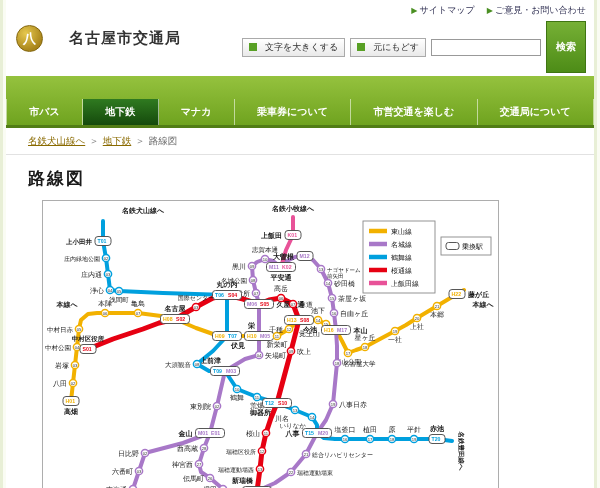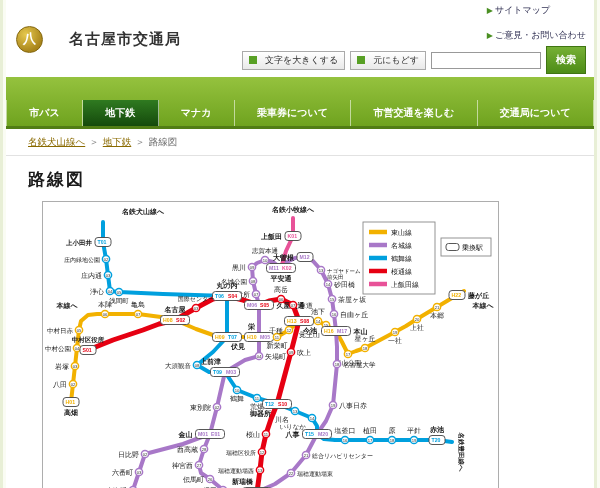--- a/index.html
+++ b/index.html
@@ -15,30 +15,30 @@
   .topbar { display:flex; justify-content:space-between; padding:4px 8px 3px 10px; background:#fff; }
   .logo { display:flex; align-items:center; gap:7px; }
   .emblem {
     width:27px; height:27px; border-radius:50%;
     background:radial-gradient(circle at 35% 30%, #e6c84e, #a8841a 72%);
     border:1px solid #83660e; color:#fff; font-weight:bold;
     display:flex; align-items:center; justify-content:center; font-size:13px;
   }
   .logo-text { font-size:15px; font-weight:bold; color:#333; letter-spacing:1px;margin-left:19px; }
   .top-right { display:flex; flex-direction:column; align-items:flex-end; gap:4px; }
-  .top-links { font-size:9px; color:#334; display:flex; gap:12px;flex-direction:column; }
+  .top-links { font-size:9px; color:#334; display:flex; gap:12px; }
   .top-links a { color:#335; text-decoration:none; cursor:pointer; }
   .top-links .tri { color:#4a8f22; font-size:8px; margin-right:2px; }
   .tools { display:flex; gap:5px; align-items:center; }
   .tool-btn { font-size:9px; color:#333; border:1px solid #aaa; background:linear-gradient(#fff,#e9e9e9);
     padding:2px 6px; display:flex; gap:8px; align-items:center; cursor:pointer; }
   .tool-btn .ic { width:8px; height:8px; background:#58a025; display:inline-block; }
   .search-input { width:110px; height:17px; border:1px solid #999; font-size:10px; padding:0 3px; }
   .search-btn { background:linear-gradient(#76b035,#4d8c17); color:#fff; font-size:10px; font-weight:bold;
-    border:1px solid #3f7512; padding:6px 9px; cursor:pointer; }
+    border:1px solid #3f7512; padding:18px 9px; cursor:pointer; }
 
   
   .mainnav { display:flex; background:linear-gradient(#95c23e,#6fa31f); border-bottom:3px solid #517d15; }
   .nav-item { flex:1 1 auto; text-align:center; color:#fff; font-size:10px; font-weight:bold;
     padding:6px 2px; border-right:1px solid rgba(255,255,255,.55); cursor:pointer; white-space:nowrap;margin-top:23px; }
   .nav-item:first-child { border-left:1px solid rgba(255,255,255,.55); }
   .nav-item.active { background:linear-gradient(#2f7a20,#154a0c); }
 
   
   .breadcrumb { font-size:9.5px; color:#666; padding:7px 0 6px 22px; border-bottom:1px solid #e2e2e2; background:#fff; }

